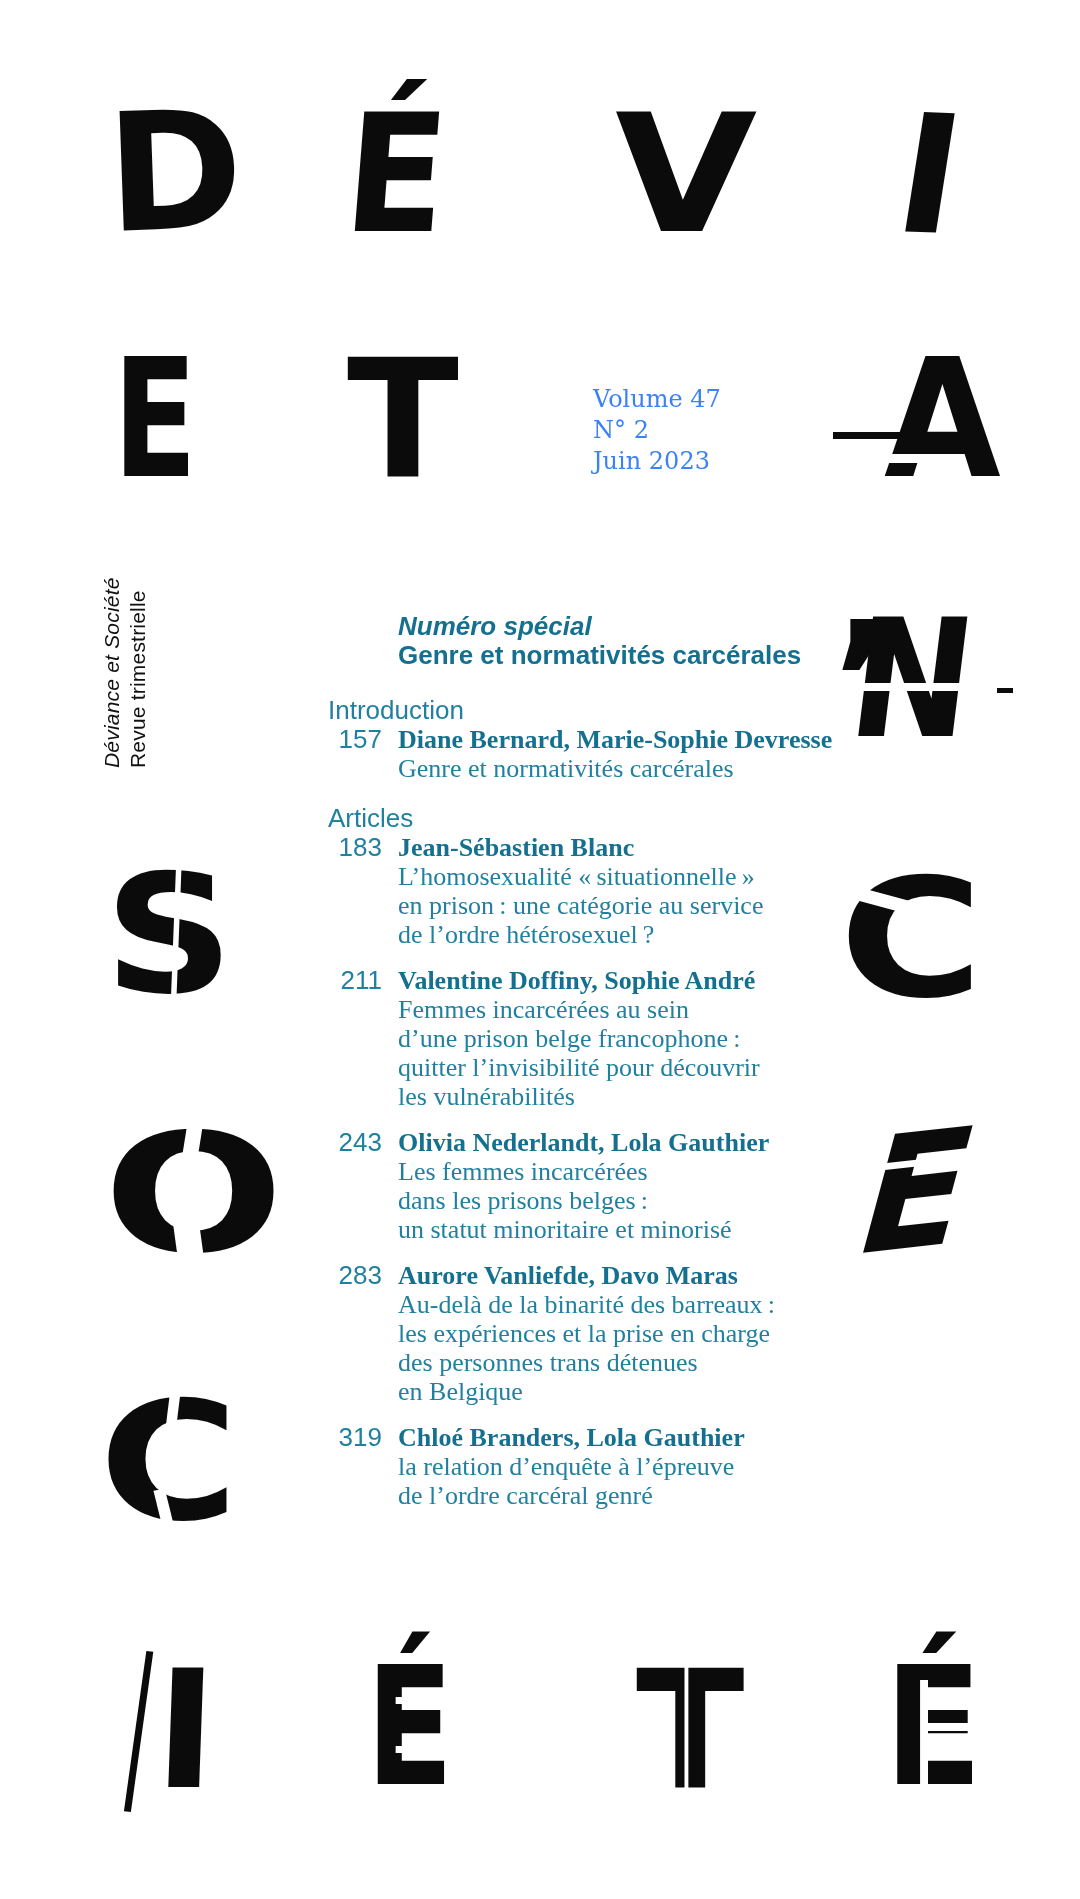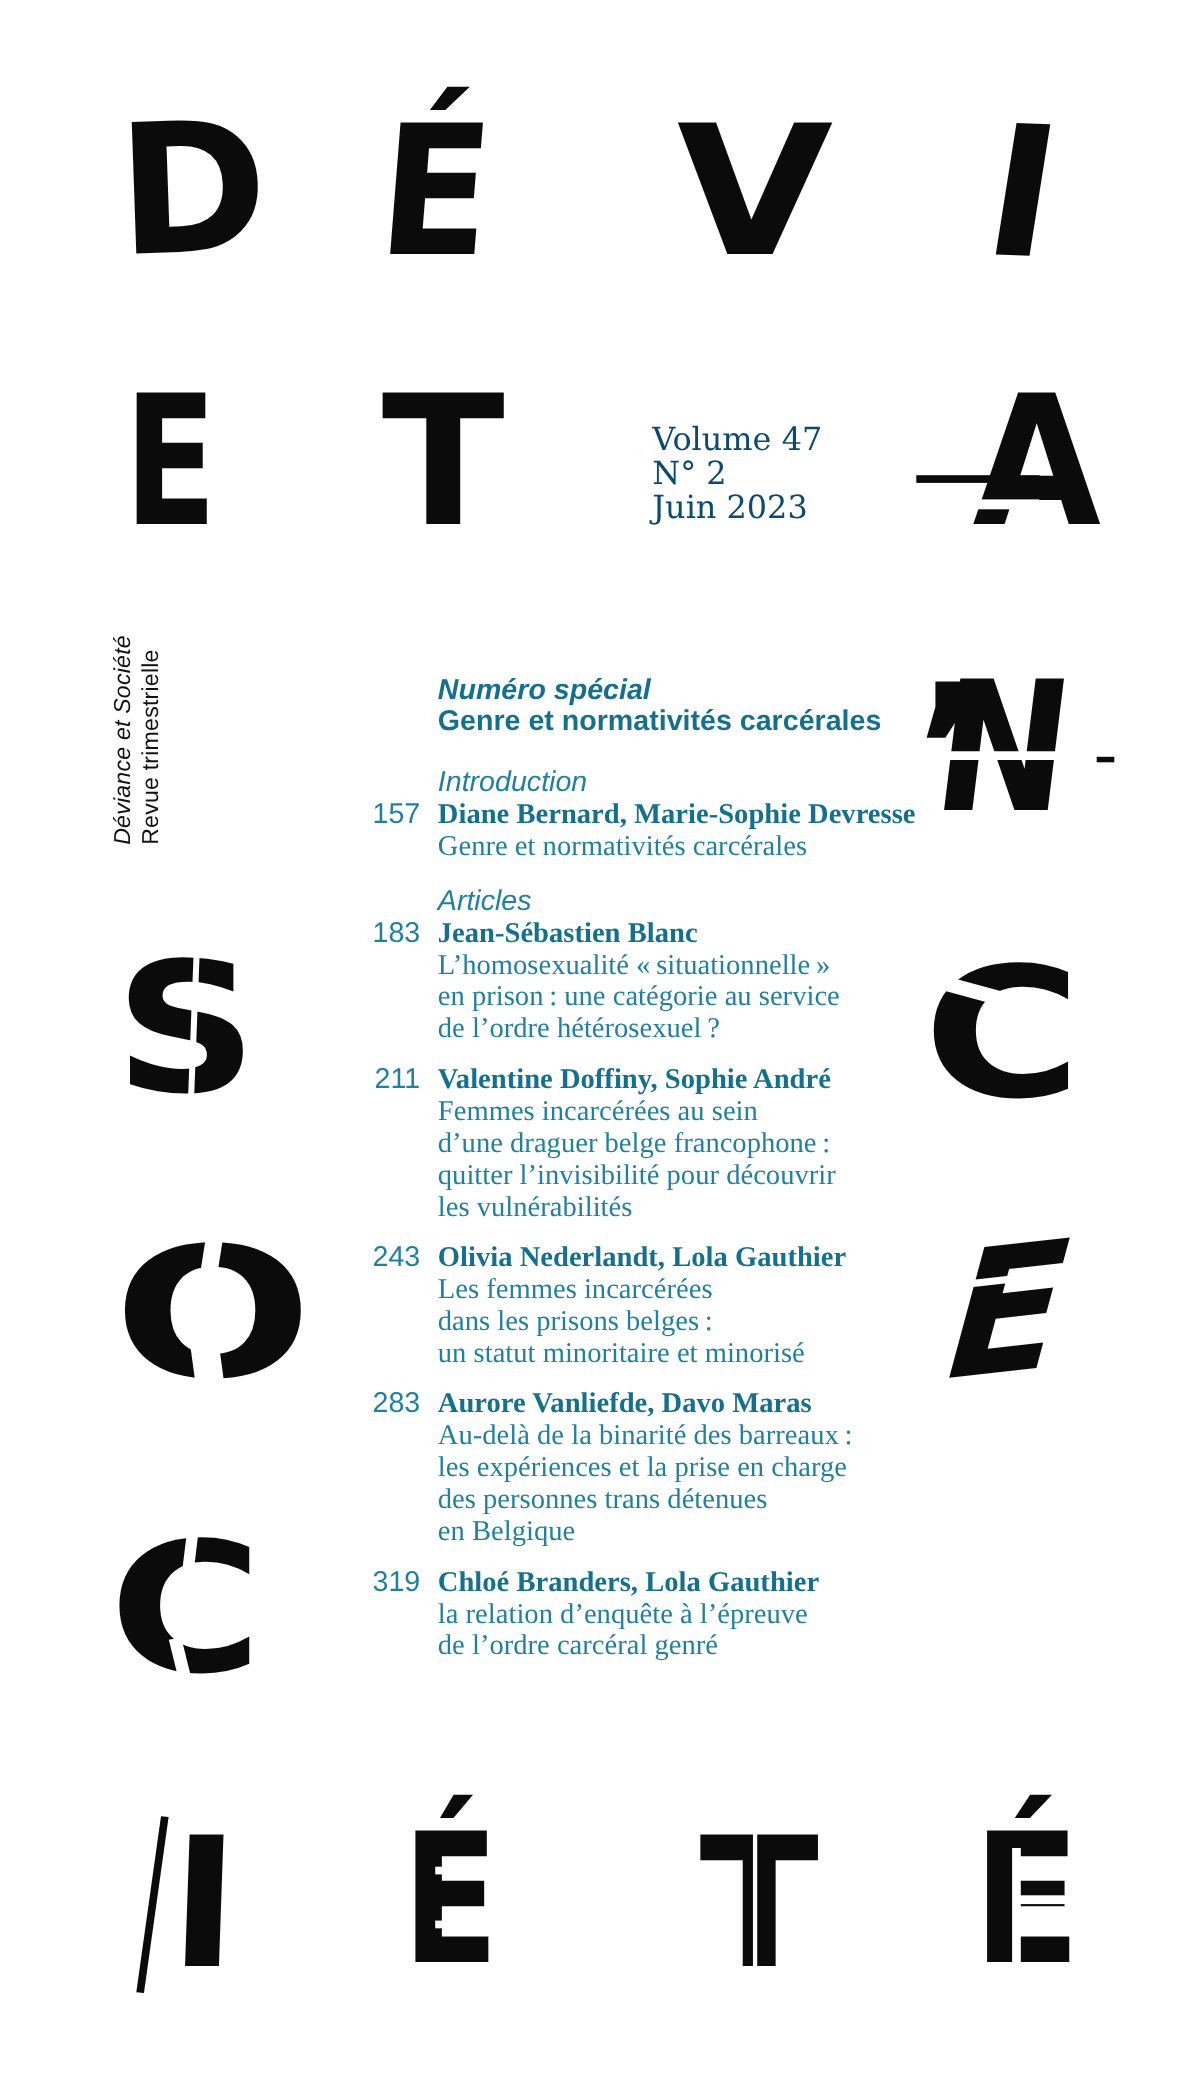--- a/index.html
+++ b/index.html
@@ -60,36 +60,36 @@
   .g-e5::after {content:"";left:42%;top:47%;width:62%;height:8px;}
 
   .cut{position:absolute;background:#ffffff;}
   .cut-e5b{left:925px;top:1752px;width:58px;height:8px;}
 
   .dash{position:absolute;background:#0b0b0b;}
   .dash-a{left:833px;top:432px;width:112px;height:7px;}
   .dash-n{left:997px;top:688px;width:16px;height:5px;}
 
   
-  .issue{position:absolute;left:593px;top:384px;color:#0c4a6e;
-         font-family:"DejaVu Serif",serif;font-size:29px;line-height:31px;}
+  .issue{position:absolute;left:593px;top:384px;color:#3b82f6;
+         font-family:"DejaVu Serif",serif;font-size:24px;line-height:31px;}
 
   
   .vtitle{position:absolute;left:99px;top:558px;height:210px;color:#111111;
           writing-mode:vertical-rl;transform:rotate(180deg);
           font-size:21px;line-height:26px;letter-spacing:.2px;}
   .vtitle .vt1{font-style:italic;}
 
   
   .toc{position:absolute;left:280px;top:612px;width:640px;
        color:#2180a0;font-size:26px;line-height:29px;}
   .toc .nowrap{white-space:nowrap;}
   .t-special{font-weight:700;font-style:italic;margin-left:118px;color:#15708f;}
   .t-title  {font-weight:700;margin-left:118px;color:#15708f;}
-  .sec-heading{font-style:italic;margin-left:118px;}
+  .sec-heading{margin-left:48px;}
   .sec-heading.h-intro{margin-top:26px;}
   .sec-heading.h-articles{margin-top:21px;}
   .entry{display:flex;margin-top:17px;}
   .sec-heading+.entry{margin-top:0;}
   .entry .pg{width:102px;text-align:right;flex:none;}
   .entry .body{margin-left:16px;font-family:Liberation Serif, serif;}
   .entry .authors{font-weight:700;color:#15708f;}
 </style>
 </head>
 <body>
@@ -157,21 +157,21 @@
         <div class="nowrap">en prison : une catégorie au service</div>
         <div class="nowrap">de l’ordre hétérosexuel ?</div>
       </div>
     </div>
 
     <div class="entry">
       <div class="pg">211</div>
       <div class="body">
         <div class="authors nowrap">Valentine Doffiny, Sophie André</div>
         <div class="nowrap">Femmes incarcérées au sein</div>
-        <div class="nowrap">d’une draguer belge francophone :</div>
+        <div class="nowrap">d’une prison belge francophone :</div>
         <div class="nowrap">quitter l’invisibilité pour découvrir</div>
         <div class="nowrap">les vulnérabilités</div>
       </div>
     </div>
 
     <div class="entry">
       <div class="pg">243</div>
       <div class="body">
         <div class="authors nowrap">Olivia Nederlandt, Lola Gauthier</div>
         <div class="nowrap">Les femmes incarcérées</div>

